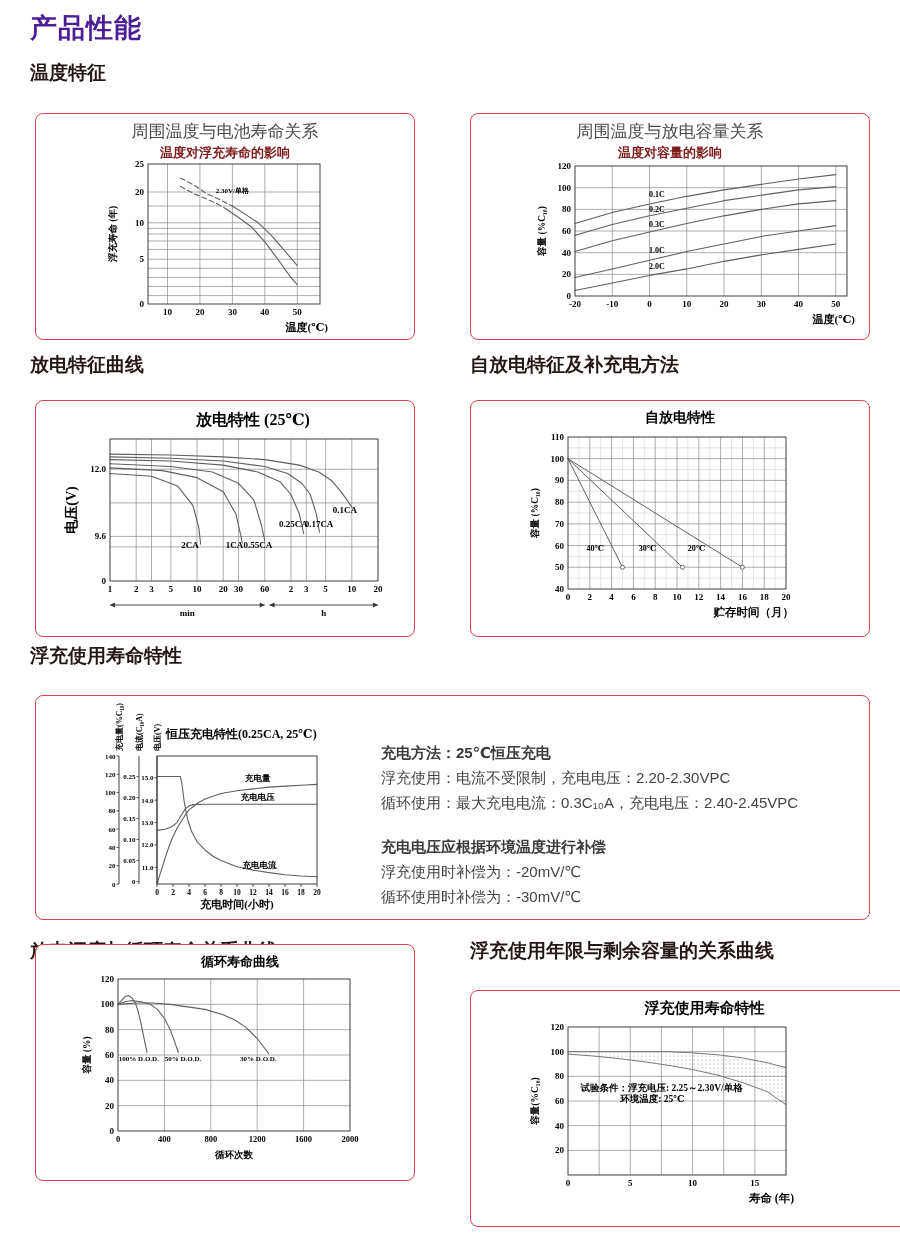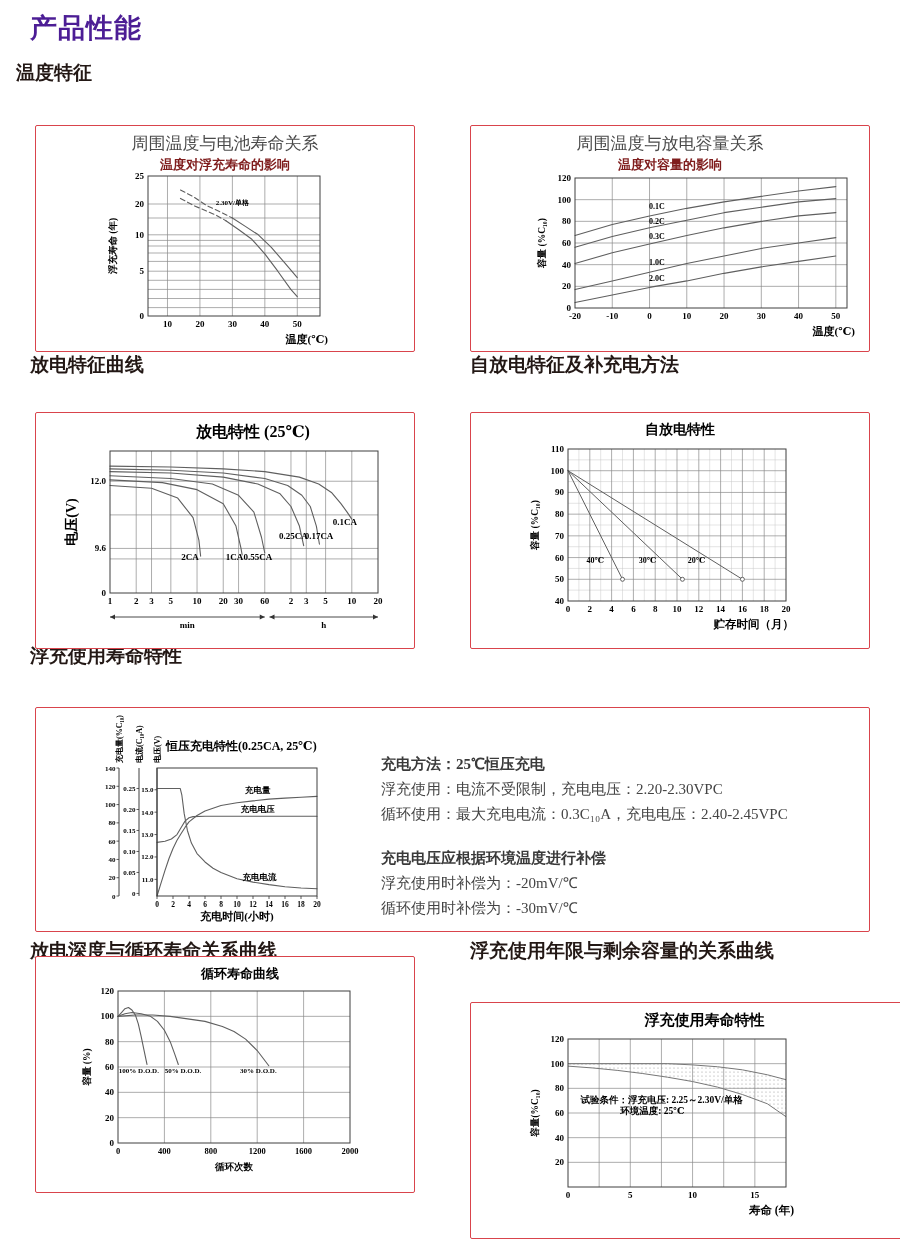--- a/index.html
+++ b/index.html
@@ -1,35 +1,35 @@
 <!DOCTYPE html>
 <html><head>
 <meta charset="utf-8">
 <style>
   html,body{margin:0;padding:0;background:#ffffff;}
   body{width:900px;height:1241px;position:relative;font-family:"Liberation Sans","DejaVu Sans",sans-serif;overflow:hidden;}
   .page-title{position:absolute;left:30px;top:10px;margin:0;font-size:27px;font-weight:bold;color:#4c1d95;letter-spacing:1px;}
   .sec{position:absolute;font-size:19px;font-weight:bold;color:#231815;}
-  .card{position:absolute;border:1.5px solid #d9444c;border-radius:2px;background:#fff;box-sizing:border-box;margin-top:12px;}
+  .card{position:absolute;border:1.5px solid #d9444c;border-radius:8px;background:#fff;box-sizing:border-box;}
   .card svg{position:absolute;}
   .big-title{text-align:center;font-size:17px;color:#4a4a4a;margin-top:6px;}
   .sub-title{text-align:center;font-size:13px;font-weight:bold;color:#7f1d1d;font-family:"Liberation Serif","DejaVu Serif",serif;margin-top:1px;}
   .chart-title{position:absolute;width:100%;text-align:center;font-weight:bold;color:#000;font-family:"Liberation Serif","DejaVu Serif",serif;}
   .inner-title{position:absolute;font-weight:bold;color:#000;font-family:"Liberation Serif","DejaVu Serif",serif;font-size:12px;}
   .charge-text{position:absolute;left:345px;top:44px;font-size:15px;color:#444;}
-  .charge-text p{margin:0;line-height:25px;font-family:Liberation Serif, serif;}
+  .charge-text p{margin:0;line-height:25px;}
   .charge-text p.b{font-weight:bold;color:#3a3a3a;}
   .charge-text p.gap{margin-top:19px;}
 </style>
 </head>
 <body>
 
 <h1 class="page-title">产品性能</h1>
 
-<div class="sec" style="left:16px;top:60px">温度特征</div>
+<div class="sec" style="left:30px;top:60px">温度特征</div>
 <div class="sec" style="left:30px;top:352px">放电特征曲线</div>
 <div class="sec" style="left:470px;top:352px">自放电特征及补充电方法</div>
 <div class="sec" style="left:30px;top:643px">浮充使用寿命特性</div>
 <div class="sec" style="left:30px;top:938px">放电深度与循环寿命关系曲线</div>
 <div class="sec" style="left:470px;top:938px">浮充使用年限与剩余容量的关系曲线</div>
 
 <div class="card" style="left:35px;top:113px;width:380px;height:227px">
   <div class="big-title">周围温度与电池寿命关系</div>
   <div class="sub-title">温度对浮充寿命的影响</div>
   <svg style="left:2px;top:44px" width="372" height="178">

